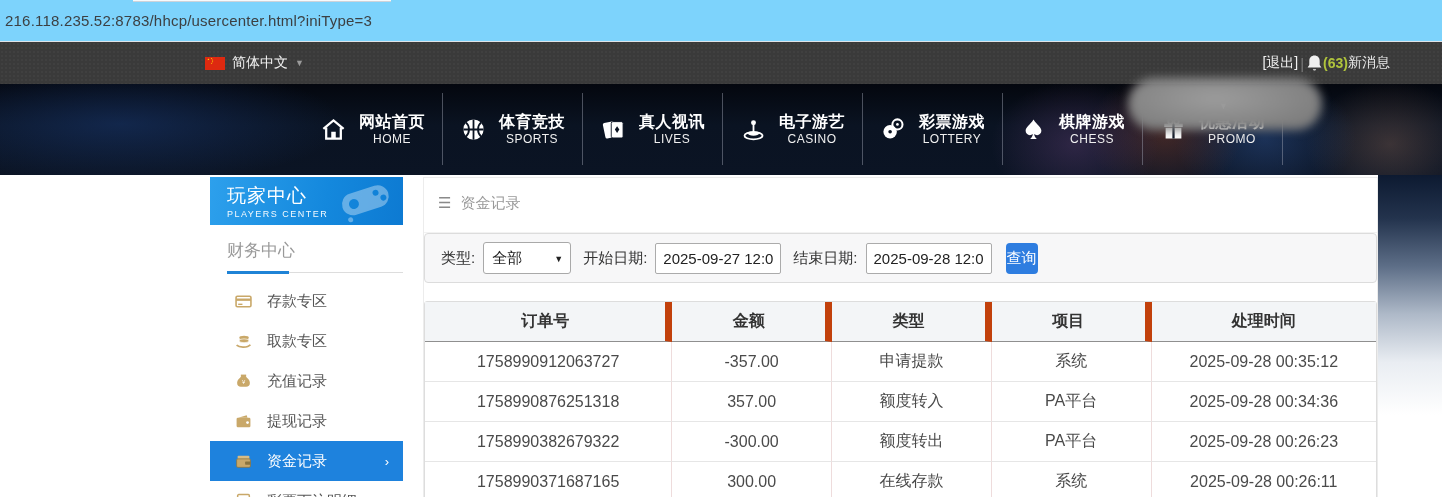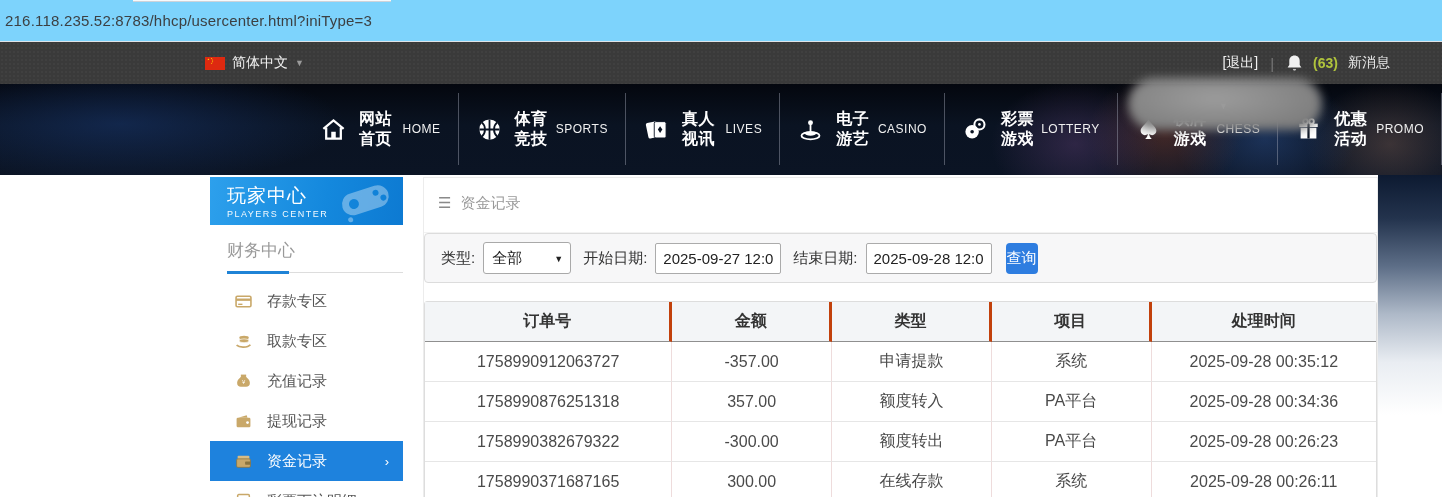--- a/index.html
+++ b/index.html
@@ -9,41 +9,41 @@
   
   #urlbar { position:absolute; left:0; top:0; width:1442px; height:42px; background:#7dd3fc; border-bottom:1px solid #dfe3e8; }
   #urlbar .tabline { position:absolute; left:133px; top:0; width:258px; height:2px; background:#f7f9fb; border-bottom:1px solid #cdd2d9; }
   #urlbar .url { position:absolute; left:5px; top:12px; font-size:15px; color:#3c4043; letter-spacing:0.2px; }
 
   
   #topbar { position:absolute; left:0; top:42px; width:1442px; height:42px; background:#3a3a3a; background-image:radial-gradient(rgba(255,255,255,0.03) 1px, transparent 1px); background-size:4px 4px; }
   .langwrap { position:absolute; left:205px; top:0; height:42px; display:flex; align-items:center; gap:7px; }
   .langwrap .lbl { color:#f2f2f2; font-size:14px; }
   .caret { color:#9a9a9a; font-size:9px; }
-  .topright { position:absolute; right:52px; top:0; height:42px; display:flex; align-items:center; gap:10px; z-index:6; }
+  .topright { position:absolute; right:52px; top:0; height:42px; display:flex; align-items:center; z-index:6; }
   .topright .logout { color:#f2f2f2; font-size:14px; }
   .topright .sep { color:#777; font-size:15px; margin:0 2px; }
   .topright .count { font-size:14px; font-weight:bold; }
   .topright .msg { color:#e8e8e8; font-size:14px;font-family:Liberation Serif, serif; }
   .userblur { position:absolute; left:1128px; top:36px; width:194px; height:52px; border-radius:28px; background:radial-gradient(ellipse at 45% 40%, #9c9c9c, #7e7e7e 75%); filter:blur(5px); z-index:5; }
   .user-caret { position:absolute; left:1219px; top:59px; z-index:6; }
 
   
   #navbar { position:absolute; left:0; top:84px; width:1442px; height:91px;
     background:
       radial-gradient(ellipse 120px 90px at 1075px 60px, rgba(90,60,110,0.45), transparent 70%),
       radial-gradient(ellipse 110px 90px at 1165px 50px, rgba(120,60,45,0.5), transparent 70%),
       radial-gradient(ellipse 130px 90px at 1265px 55px, rgba(45,80,140,0.5), transparent 70%),
       radial-gradient(ellipse 120px 90px at 1390px 60px, rgba(150,110,90,0.35), transparent 70%),
       radial-gradient(ellipse 300px 80px at 120px 40px, rgba(25,55,110,0.55), transparent 75%),
       linear-gradient(180deg, #04070e 0%, #0a1322 45%, #0b1424 100%);
   }
   #nav-items { position:absolute; left:303px; top:9px; display:flex; align-items:center; height:72px; }
   .nav-item { display:flex; align-items:center; gap:12px; padding:0 17px; height:72px; border-right:1px solid rgba(160,165,180,0.45); cursor:pointer; }
-  .nav-item .txt { display:flex; flex-direction:row; align-items:center; line-height:1.25; }
+  .nav-item .txt { display:flex; flex-direction:column; align-items:center; line-height:1.25; }
   .nav-item .zh { color:#fff; font-size:16px; font-weight:bold; letter-spacing:0.5px; }
   .nav-item .en { color:#f0f0f0; font-size:12px; letter-spacing:0.5px; }
   .nav-icon { width:27px; height:27px; flex:0 0 auto; }
 
   
   #rightstrip { position:absolute; left:1378px; top:175px; width:64px; height:240px;
     background:linear-gradient(180deg, #0d1a31 0%, #23334d 18%, #5d6e87 38%, #aeb9c8 58%, #e9edf2 78%, #ffffff 100%); }
 
   
   #sidebar { position:absolute; left:210px; top:177px; width:193px; height:320px; background:#fff; }
@@ -68,21 +68,21 @@
   .filter-box { margin:0; height:50px; background:#f7f7f8; border:1px solid #dcdcdc; border-radius:4px; display:flex; align-items:center; padding:0 12px; gap:8px; font-size:15px; color:#333; }
   .f-label { margin-left:4px; }
   .f-select { position:relative; width:88px; height:32px; background:#fff; border:1px solid #a9a9a9; border-radius:3px; font-size:15px; color:#222; display:flex; align-items:center; padding-left:8px; cursor:pointer; }
   .f-select .sc { position:absolute; right:7px; top:11px; font-size:9px; color:#222; }
   .f-input { width:126px; height:31px; background:#fff; border:1px solid #ababab; border-radius:2px; font-size:15px; color:#222; padding:0 7px; font-family:"Liberation Sans",sans-serif; }
   .f-btn { margin-left:6px; height:31px; padding:0 1px; background:#2e7de0; color:#fff; border:none; border-radius:4px; font-size:15px; cursor:pointer; font-family:"Liberation Sans",sans-serif; }
 
   
   .tbl-wrap { margin:18px 0 0 0; }
   table.records { width:100%; border-collapse:separate; border-spacing:0; border:1px solid #ddd; border-radius:3px; font-size:16px; }
-  table.records th { background:#f3f5f7; color:#333; font-weight:bold; height:40px; text-align:center; border-bottom:1px solid #8f8f8f; border-right:3px solid #c2410c; }
+  table.records th { background:#f3f5f7; color:#333; font-weight:bold; height:40px; text-align:center; border-bottom:1px solid #8f8f8f; border-right:7px solid #c2410c; }
   table.records th:last-child { border-right:none; }
   table.records td { color:#4a4a4a; height:40px; text-align:center; border-bottom:1px solid #e6e6e6; border-right:1px solid #eedcdc; background:#fff; }
   table.records td:last-child { border-right:none; }
 </style>
 </head>
 <body>
 
 <div id="stage">
 
   <div id="urlbar">

